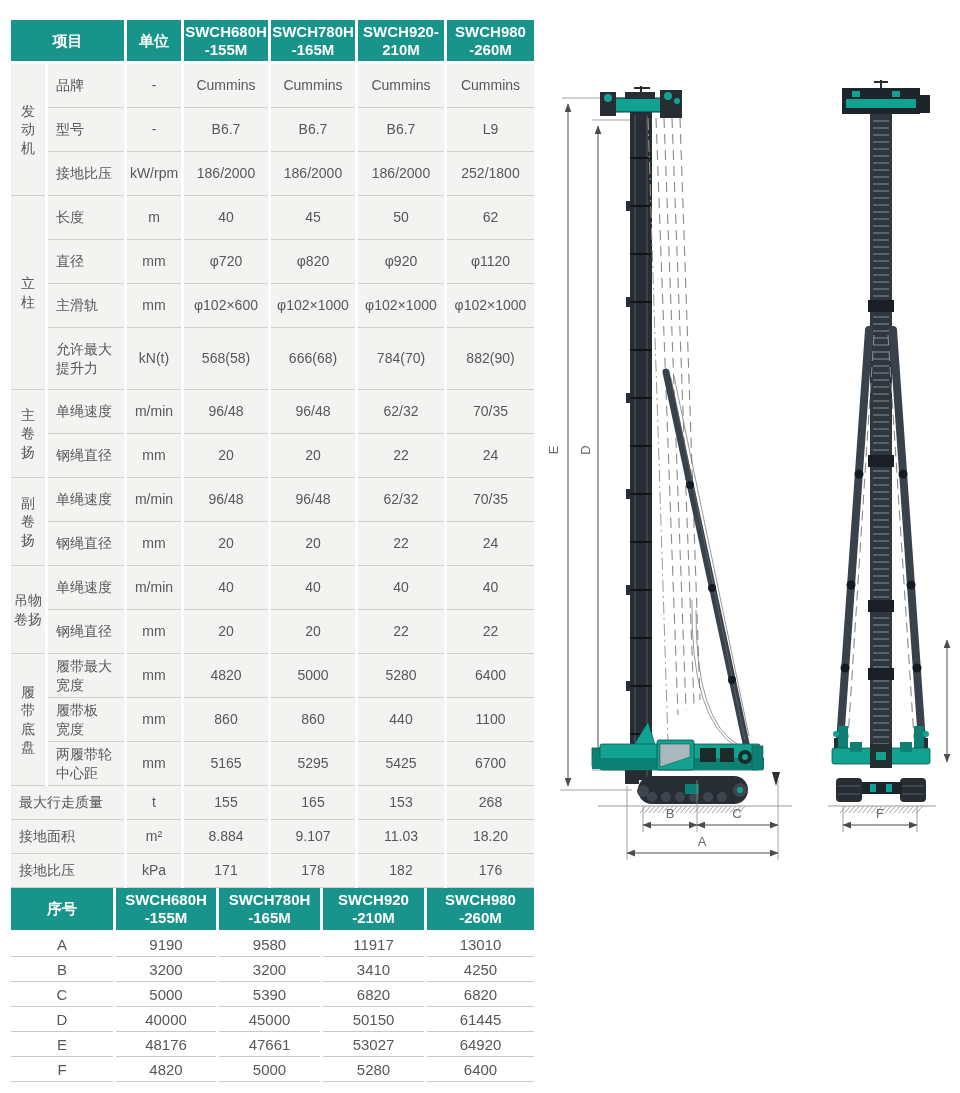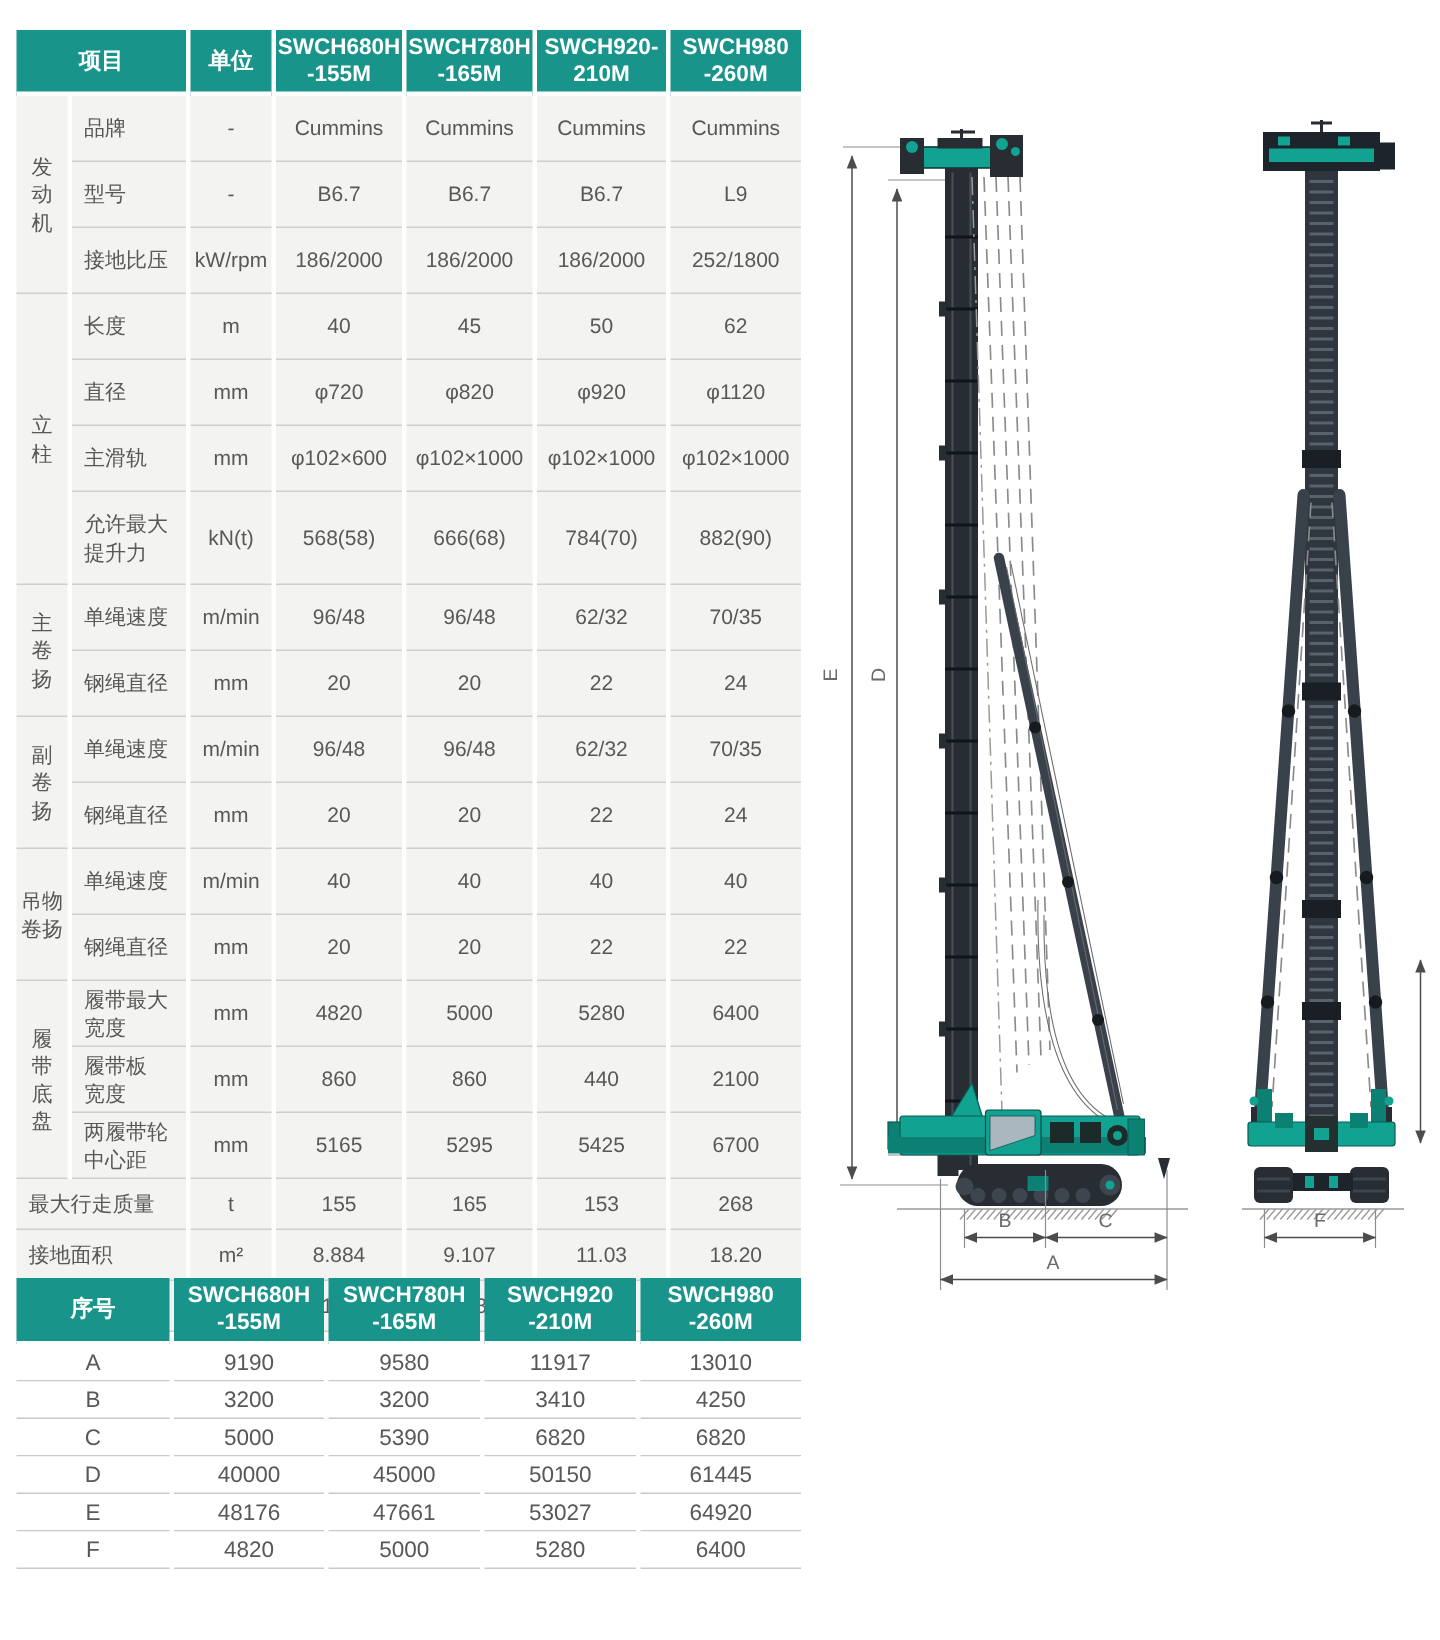--- a/index.html
+++ b/index.html
@@ -23,21 +23,21 @@
   .spec-table td{
     background:var(--cell-bg);border-bottom:1px solid var(--line);
     font-size:14px;text-align:center;line-height:1.3;
   }
   .spec-table tr{height:44px;}
   .spec-table tr.tall{height:62px;}
   .spec-table tr.short{height:34px;}
   .group-cell{line-height:1.45;}
   .item-cell{text-align:left !important;padding-left:8px !important;}
   
-  .dim-table{position:absolute;left:8px;top:852px;width:529px;}
+  .dim-table{position:absolute;left:8px;top:888px;width:529px;}
   .dim-table th{
     background:var(--accent);color:#fff;font-weight:700;font-size:15px;
     line-height:1.2;height:42px;text-align:center;border-bottom:2px solid #fff;
   }
   .dim-table td{
     background:#fff;border-bottom:1px solid #c9c9c9;height:24px;
     font-size:15px;text-align:center;
   }
   
   .diagram{position:absolute;left:540px;top:0;}
@@ -207,21 +207,21 @@
         <td class="value-cell">5280</td>
         <td class="value-cell">6400</td>
       </tr>
       <tr>
         <td class="item-cell">履带板
 宽度</td>
         <td class="unit-cell">mm</td>
         <td class="value-cell">860</td>
         <td class="value-cell">860</td>
         <td class="value-cell">440</td>
-        <td class="value-cell">2100</td>
+        <td class="value-cell">1100</td>
       </tr>
       <tr>
         <td class="item-cell">两履带轮
 中心距</td>
         <td class="unit-cell">mm</td>
         <td class="value-cell">5165</td>
         <td class="value-cell">5295</td>
         <td class="value-cell">5425</td>
         <td class="value-cell">6700</td>
       </tr>

